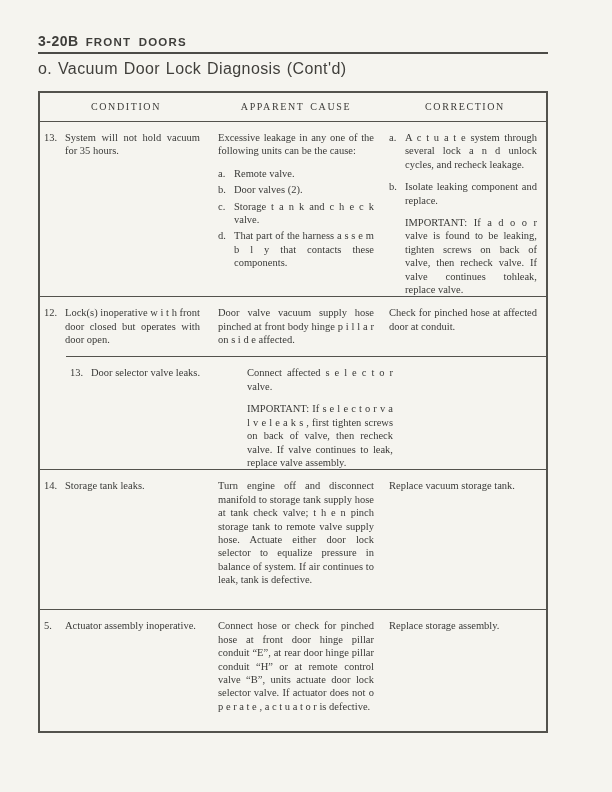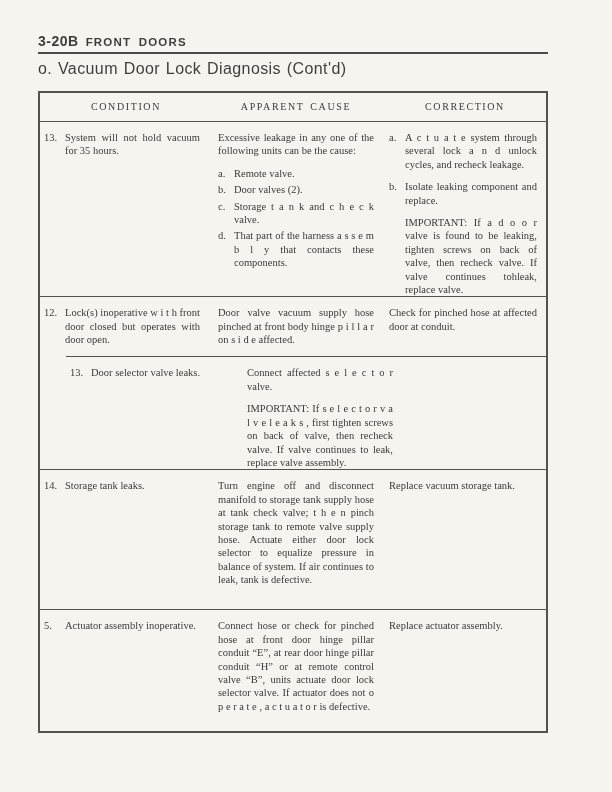--- a/index.html
+++ b/index.html
@@ -183,18 +183,18 @@
       <div class="cell cell-cond">
         <div class="cond-grid">
           <span class="num">5.</span>
           <div class="txt">Actuator assembly in­operative.</div>
         </div>
       </div>
       <div class="cell cell-cause">
         <div class="blk">Connect hose or check for pinched hose at front door hinge pillar conduit “E”, at rear door hinge pillar conduit “H” or at remote control valve “B”, units actuate door lock selector valve. If actuator does not o p e r a t e , a c t u a t o r is defective.</div>
       </div>
       <div class="cell cell-corr">
-        <div class="blk">Replace actuator assembly.</div>
+        <div class="blk">Replace storage assembly.</div>
       </div>
     </div>
 
   </div>
 </div>
 
 </body></html>

